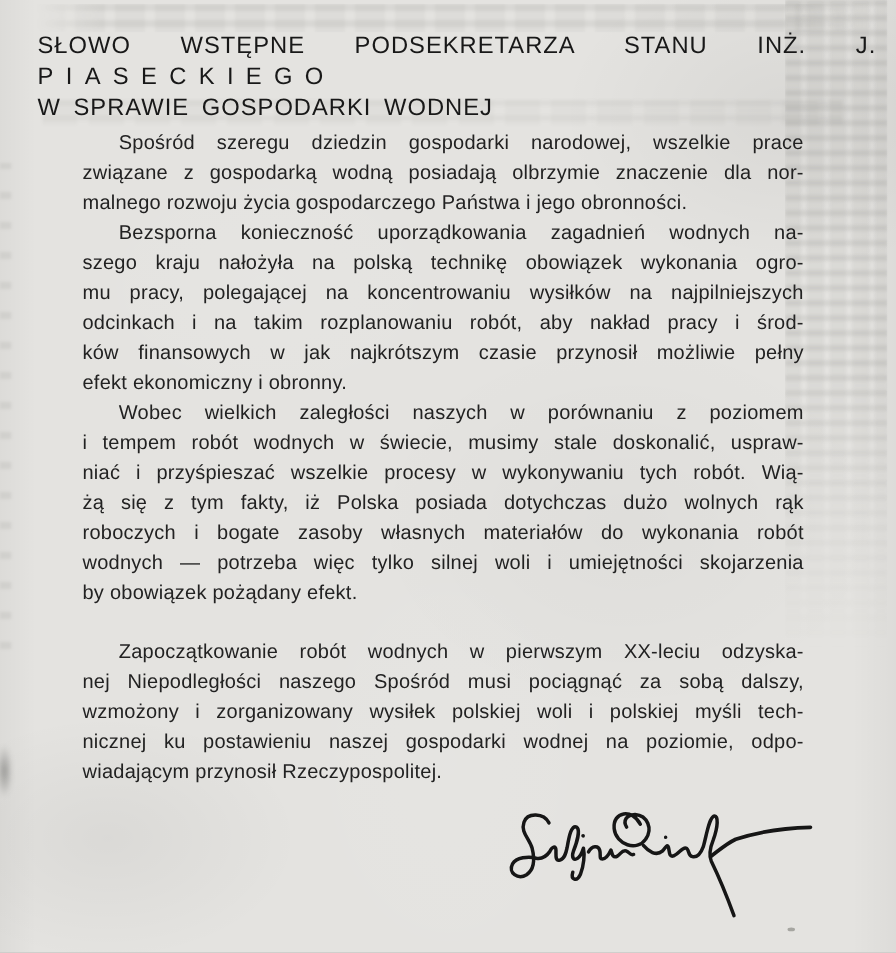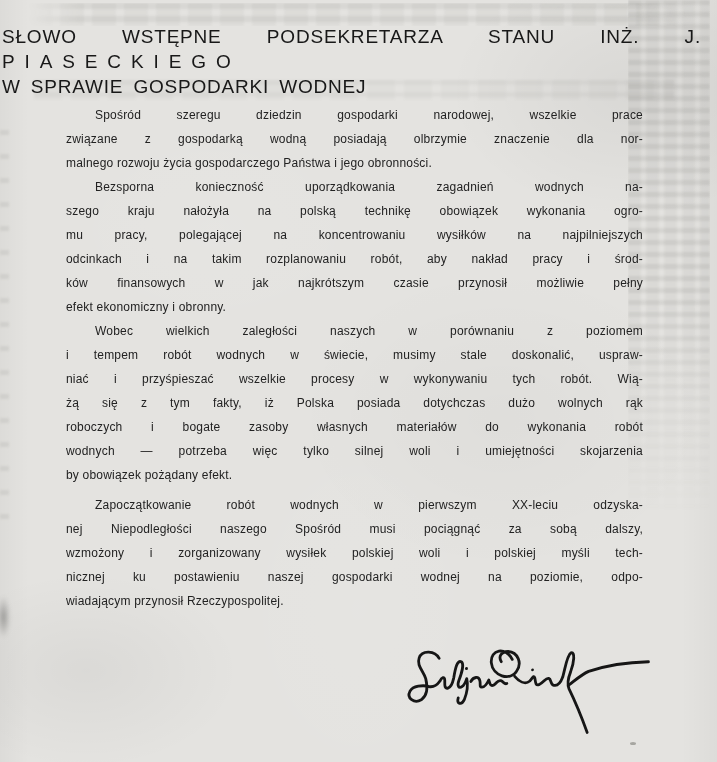--- a/index.html
+++ b/index.html
@@ -59,35 +59,35 @@
     background:radial-gradient(closest-side, rgba(40,40,38,.38), transparent);
     filter:blur(2px);
   }
   .speck{
     position:absolute;left:630px;top:742px;width:6px;height:3px;border-radius:50%;
     background:rgba(90,90,85,.45);filter:blur(.5px);
   }
 
   
   .title{
-    position:absolute;left:2px;right:16px;top:24px;
+    position:absolute;left:30px;right:16px;top:24px;
     font-size:19px;line-height:25px;font-weight:500;
     letter-spacing:.8px;color:#181818;
   }
   .title-line1{text-align:justify;text-align-last:justify;white-space:normal;}
   .title-line1 .spread{letter-spacing:.52em;margin-right:-.52em;}
   .title-line2{text-align:left;word-spacing:4px;}
 
   
   .body-text{
     position:absolute;left:66px;top:103px;width:577px;
-    font-size:12px;font-weight:500;letter-spacing:.2px;color:#222;
+    font-size:16px;font-weight:500;letter-spacing:.2px;color:#222;
   }
   .para{margin:0;}
-  .para.extra-gap{margin-top:6px;}
+  .para.extra-gap{margin-top:23px;}
   .line{
     height:24px;line-height:24px;
     text-align:justify;text-align-last:justify;
   }
   .line.para-first{text-indent:29px;}
   .line.para-last{text-align-last:left;}
 
   
   .signature{position:absolute;left:393px;top:635px;width:270px;height:106px;transform:rotate(-1.5deg);}
   .signature svg{display:block;width:100%;height:100%;}

